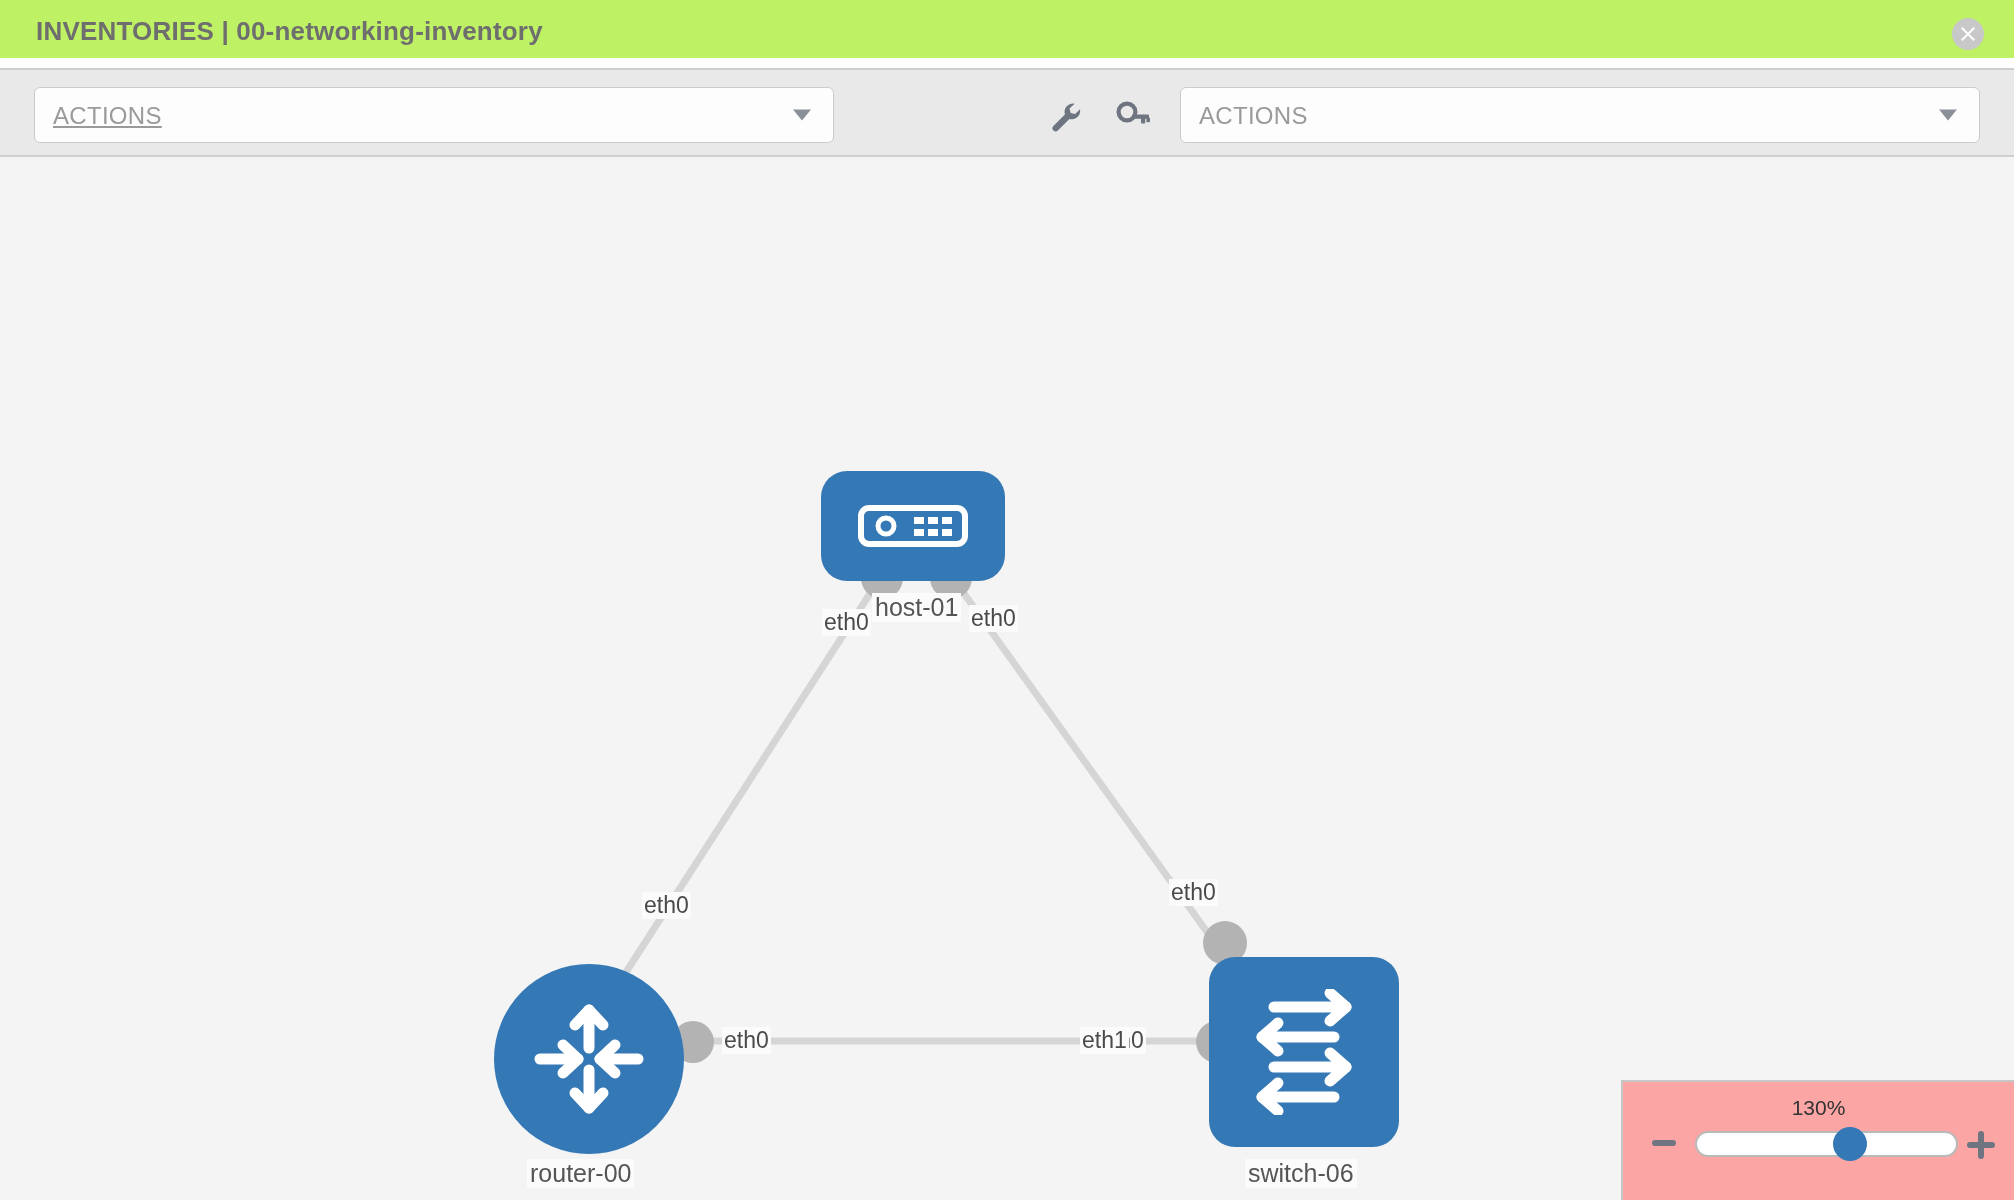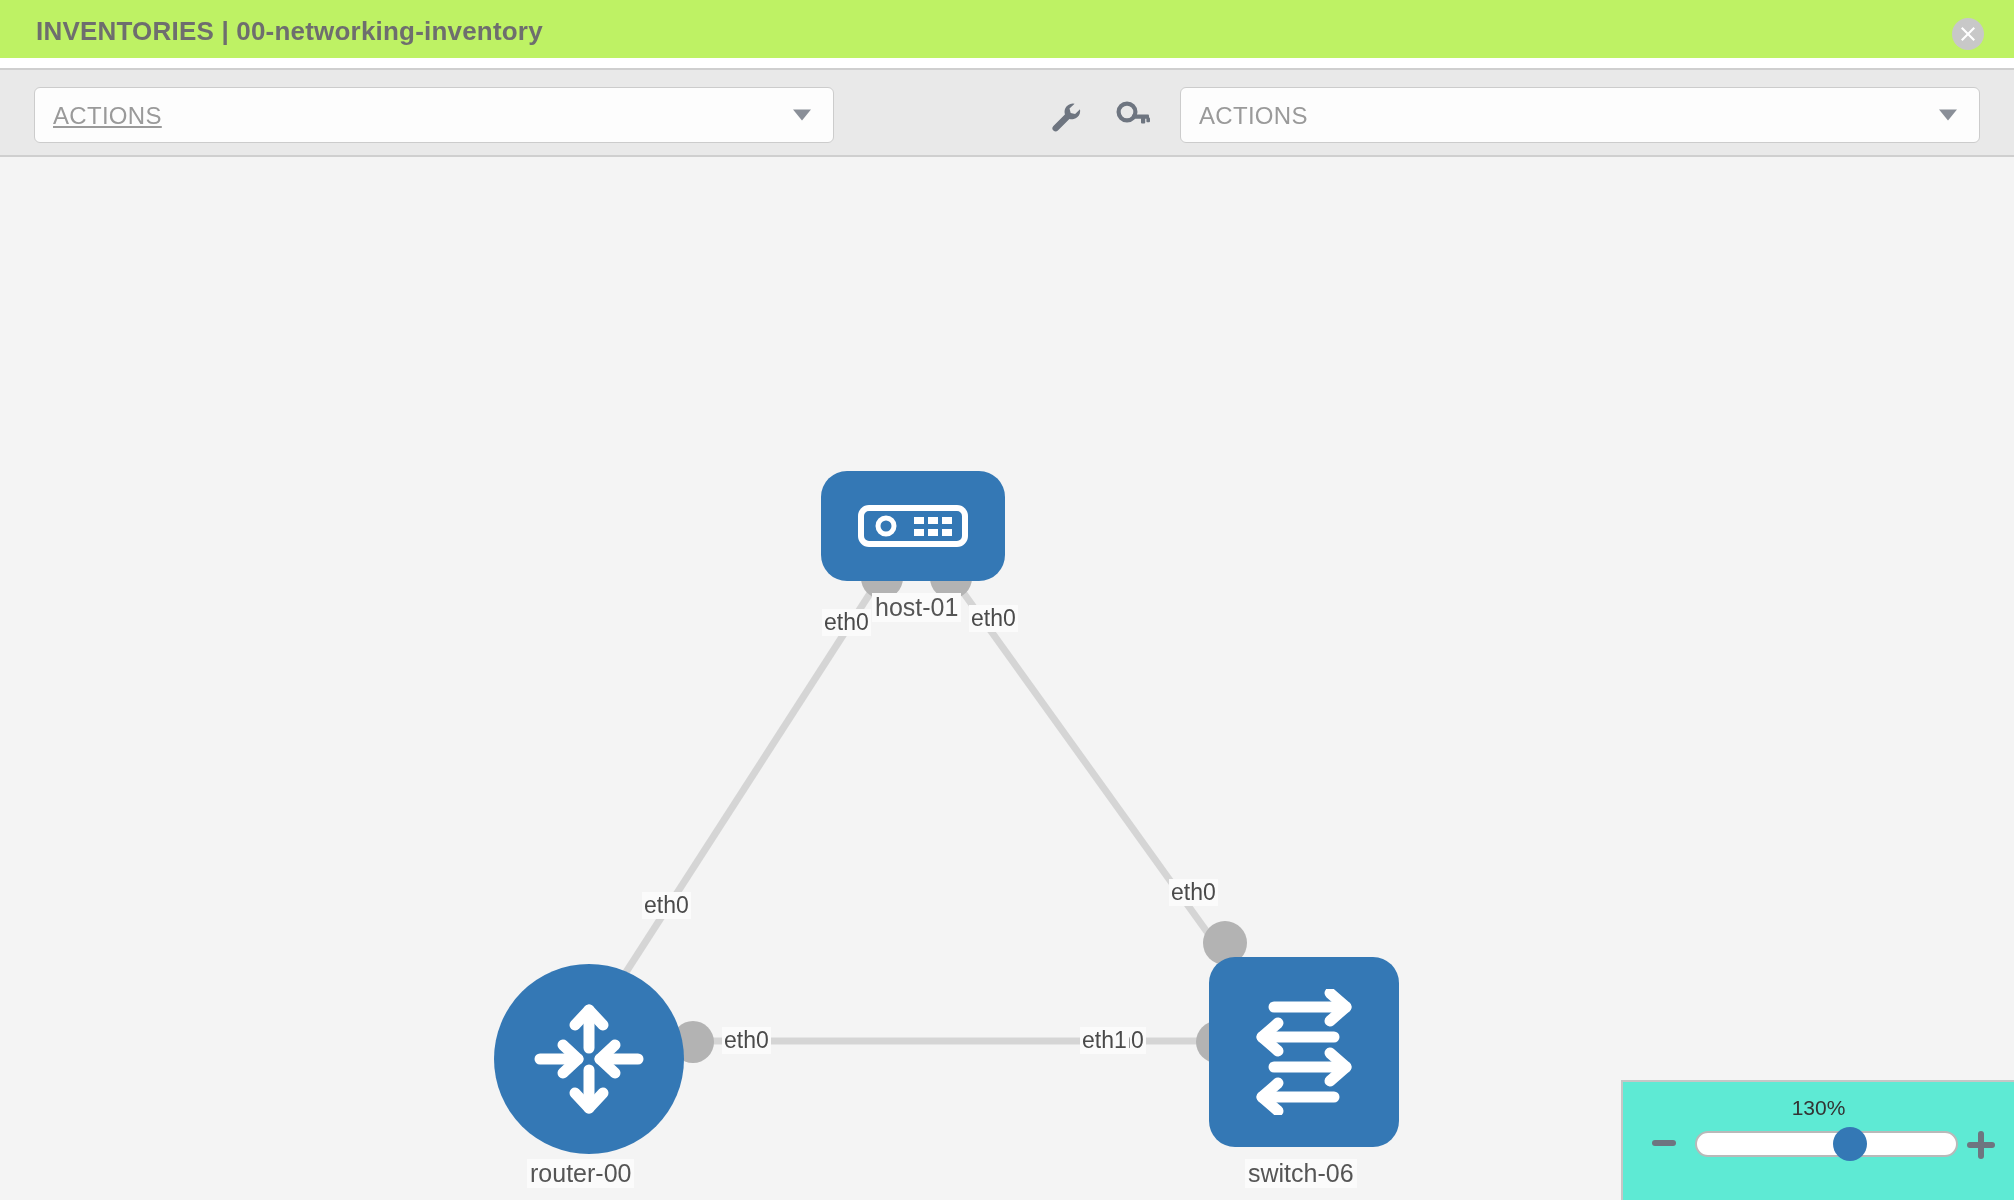--- a/index.html
+++ b/index.html
@@ -98,21 +98,21 @@
     background: #fbfbfb; padding: 0 2px;
   }
   .connector {
     position: absolute; border-radius: 50%; background: #b3b3b3;
   }
 
   
   .zoom-panel {
     position: absolute; left: 1621px; top: 1080px;
     width: 393px; height: 120px;
-    background: #5eead4;
+    background: #fca5a5;
     border-left: 2px solid #c6c6c6;
     border-top: 2px solid #c6c6c6;
   }
   .zoom-value {
     position: absolute; left: 0; right: 0; top: 14px;
     text-align: center; font-size: 21px; color: #333333;
   }
   .zoom-minus, .zoom-plus {
     position: absolute; top: 48px; cursor: pointer;
   }

